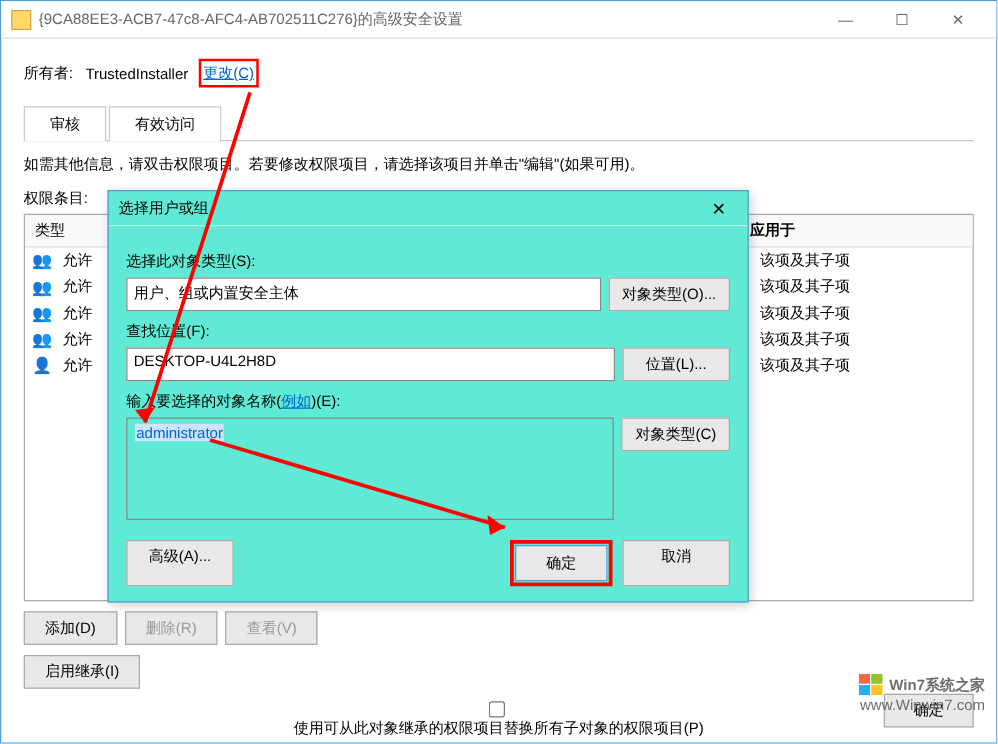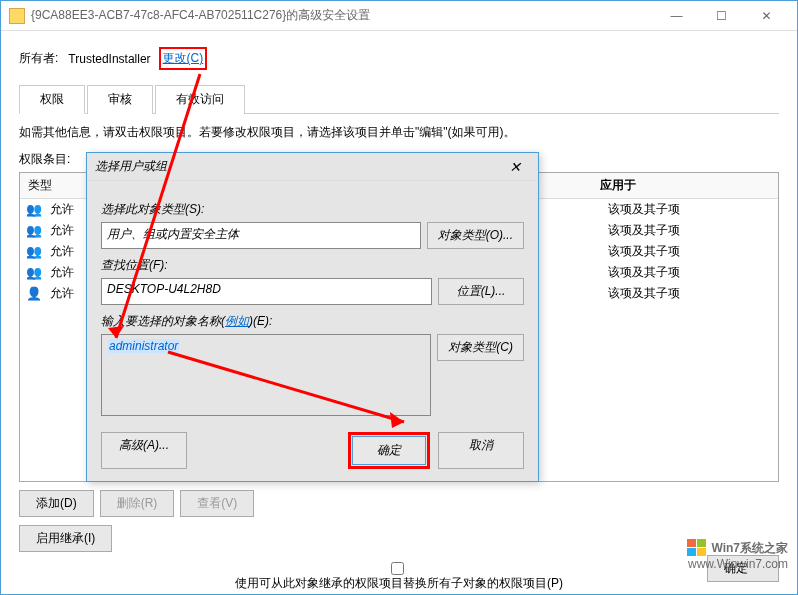--- a/index.html
+++ b/index.html
@@ -31,30 +31,30 @@
     .perm-col-type { width: 60px; }
     .perm-col-applies { position: absolute; left: 580px; font-weight: bold; }
     .perm-row { display: flex; align-items: center; padding: 2px 6px; }
     .perm-icon { width: 20px; height: 16px; margin-right: 4px; position: relative; }
     .users-icon::before { content: "👥"; font-size: 13px; }
     .user-icon::before { content: "👤"; font-size: 13px; }
     .perm-allow { width: 50px; }
     .perm-applies-cell { position: absolute; left: 588px; font-family: Liberation Serif, serif; }
     
     .bottom-buttons { margin-top: 8px; display: flex; gap: 6px; }
-    .btn { padding: 4px 16px; border: 1px solid #aaa; background: #e8e8e8; cursor: pointer; min-width: 72px; text-align: left; }
+    .btn { padding: 4px 16px; border: 1px solid #aaa; background: #e8e8e8; cursor: pointer; min-width: 72px; text-align: center; }
     .btn:disabled, .btn.disabled { color: #999; }
     
     .checkbox-line { margin-top: 10px; display: flex; align-items: center; flex-direction: column; }
     .checkbox-line input { margin-right: 4px; }
     
     .footer-buttons { position: absolute; bottom: 12px; right: 18px; display: flex; gap: 6px; }
     
     
-    .dialog { position: absolute; left: 86px; top: 152px; width: 453px; border: 1px solid #4a9fd8; background: #e5e5e5; box-shadow: 2px 2px 8px rgba(0,0,0,0.2); font-style: italic; }
+    .dialog { position: absolute; left: 86px; top: 152px; width: 513px; border: 1px solid #4a9fd8; background: #5eead4; box-shadow: 2px 2px 8px rgba(0,0,0,0.2); }
     .dialog-title { height: 28px; border-bottom: 1px solid #ddd; display: flex; align-items: center; padding: 0 8px; }
     .dialog-title-text { flex: 1; }
     .dialog-close { width: 30px; text-align: center; cursor: pointer; font-size: 14px; }
     .dialog-body { padding: 12px 14px; }
     .dlg-label { margin-bottom: 4px; margin-top: 8px; }
     .dlg-row { display: flex; gap: 6px; margin-bottom: 6px; }
     .dlg-input { flex: 1; border: 1px solid #888; padding: 3px 5px; background: #fff; }
     .dlg-btn { padding: 4px 10px; border: 1px solid #aaa; background: #e8e8e8; cursor: pointer; min-width: 86px; text-align: center; }
     .dlg-textarea { border: 1px solid #888; height: 82px; padding: 4px 6px; }
     .highlight { color: #0066cc; background: #cce4ff; padding: 0 1px; }
@@ -89,21 +89,20 @@
   <div class="content">
     <div class="owner-line">
       <span class="owner-label">所有者:</span>
       <span class="owner-value">TrustedInstaller</span>
       <span class="red-box">
         <span class="link">更改(C)</span>
       </span>
     </div>
 
     <div class="tabs">
-      <div class="tab active">权限</div>
       <div class="tab">审核</div>
       <div class="tab">有效访问</div>
     </div>
 
     <div class="info-text">如需其他信息，请双击权限项目。若要修改权限项目，请选择该项目并单击"编辑"(如果可用)。</div>
     <div class="section-label">权限条目:</div>
 
     <div class="perm-box">
       <div class="perm-header">
         <div class="perm-col-type">类型</div>

